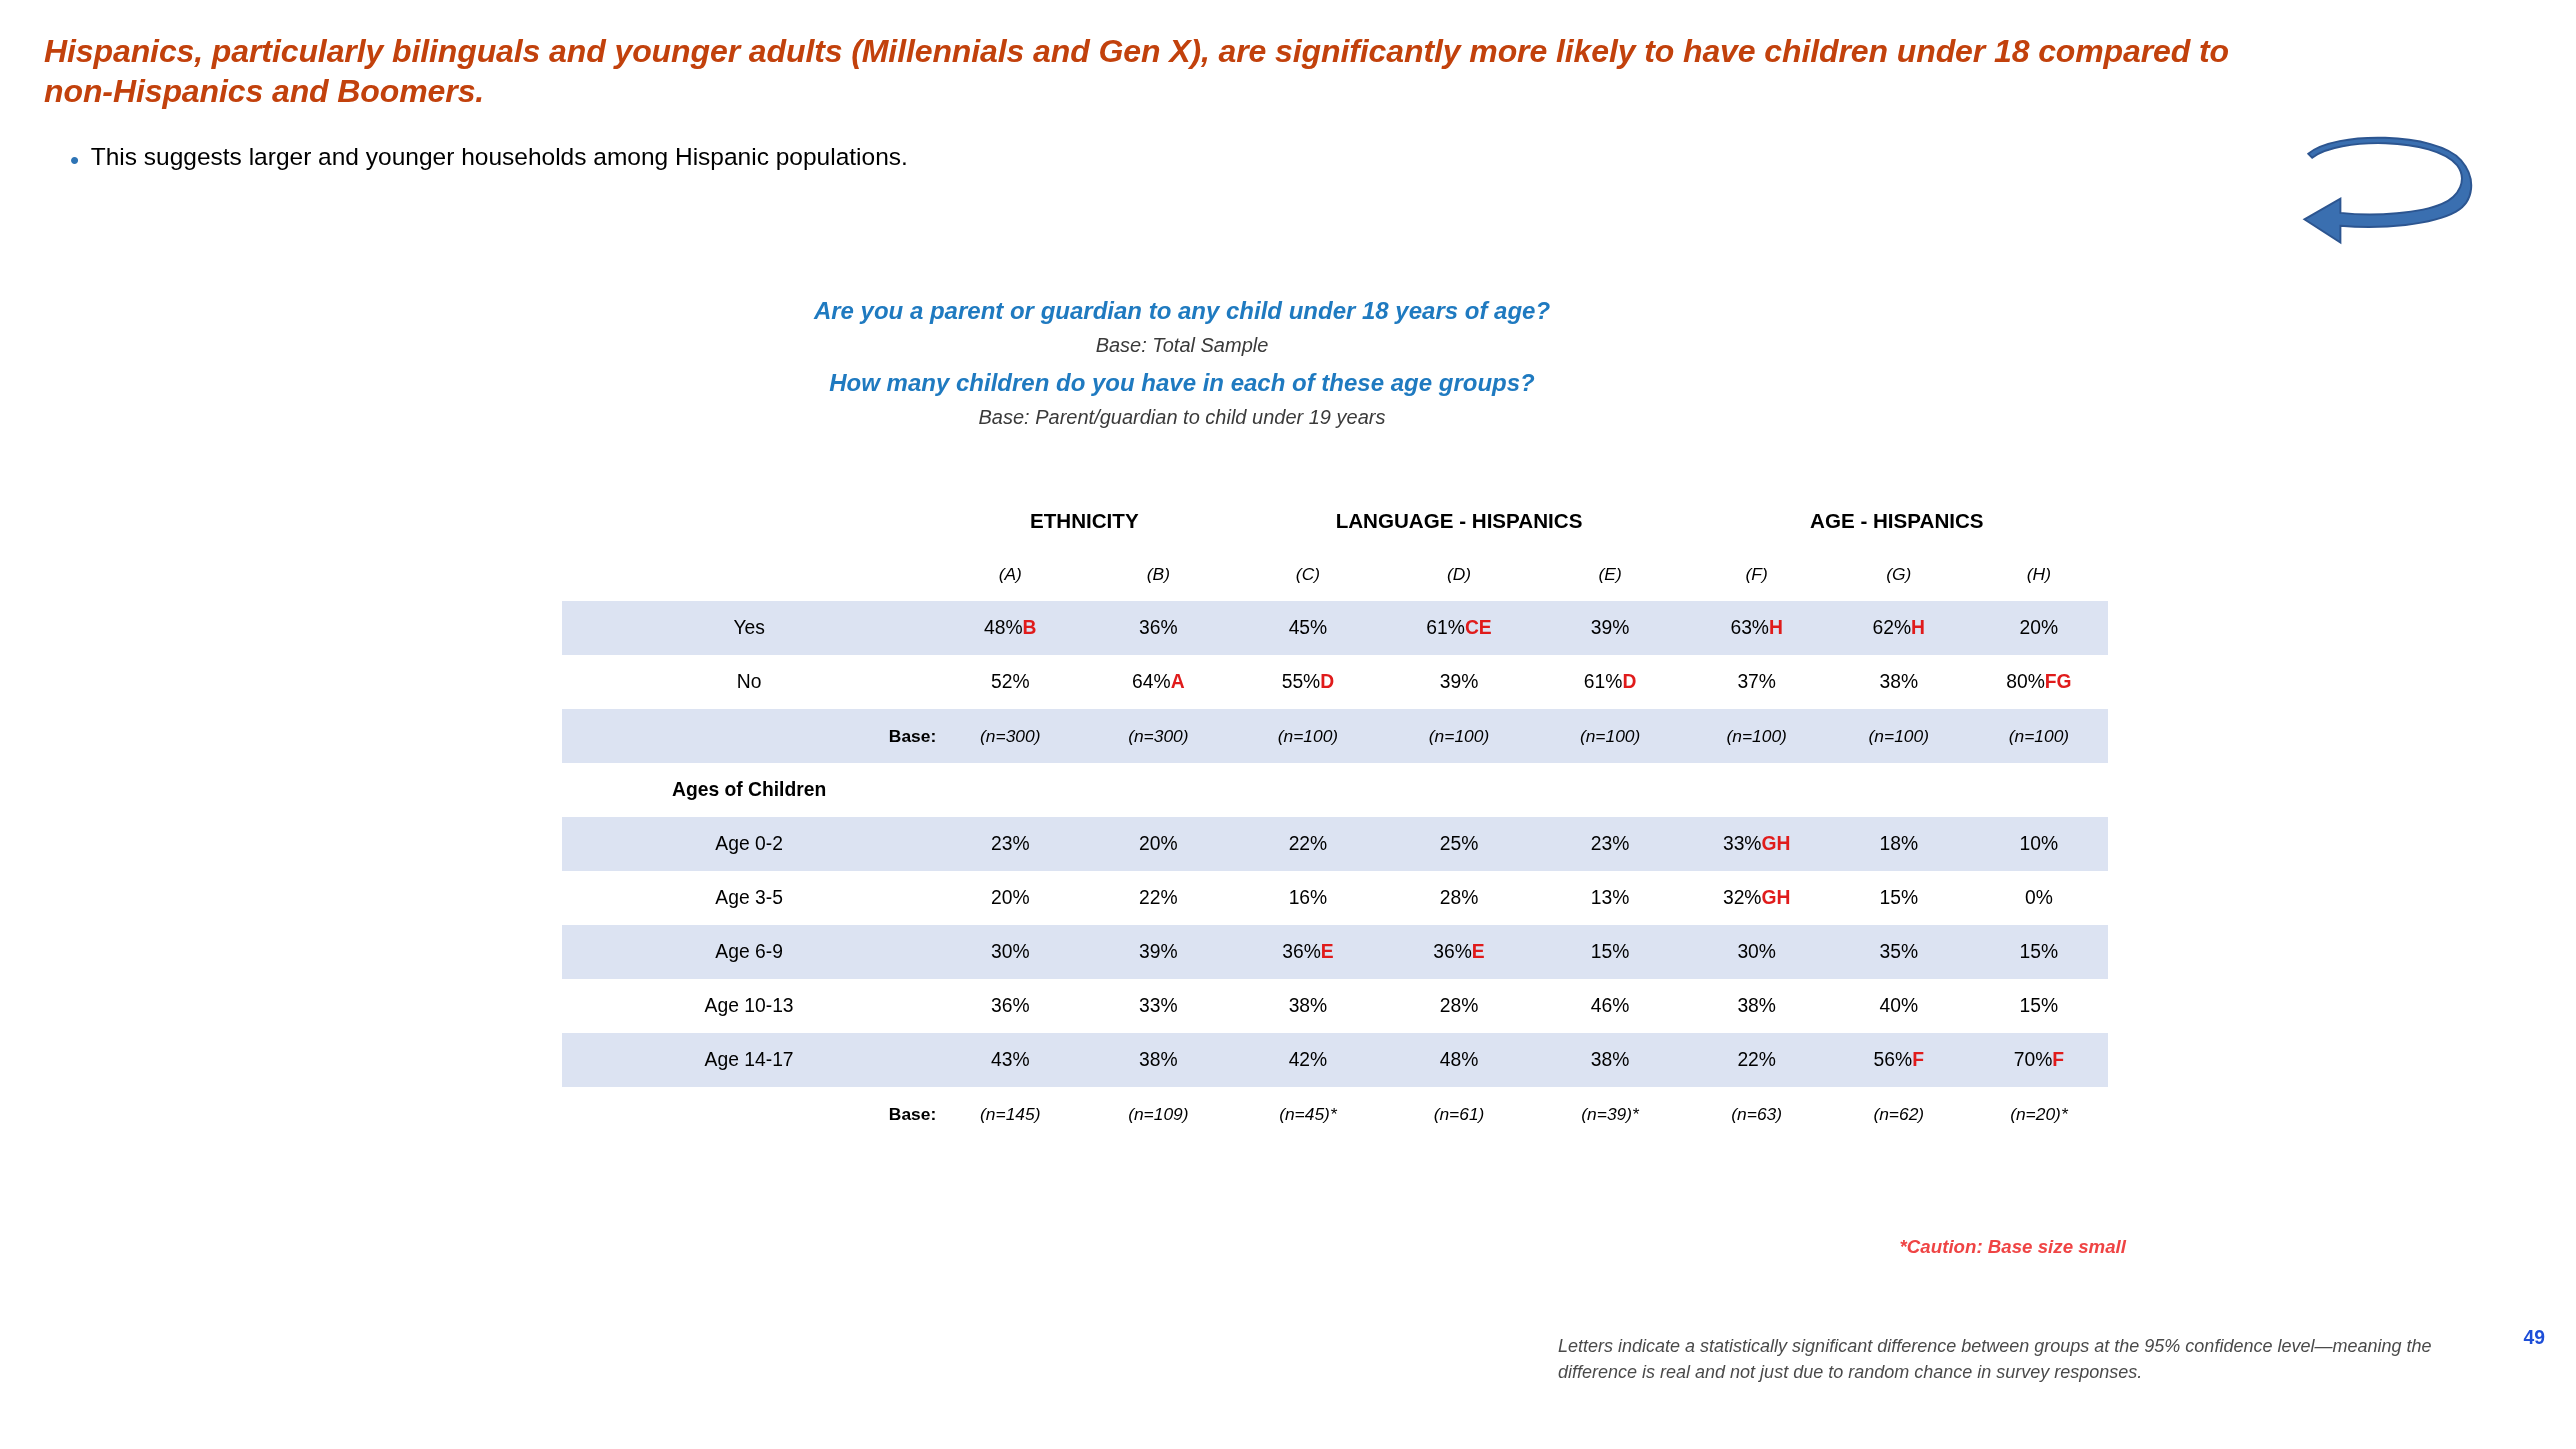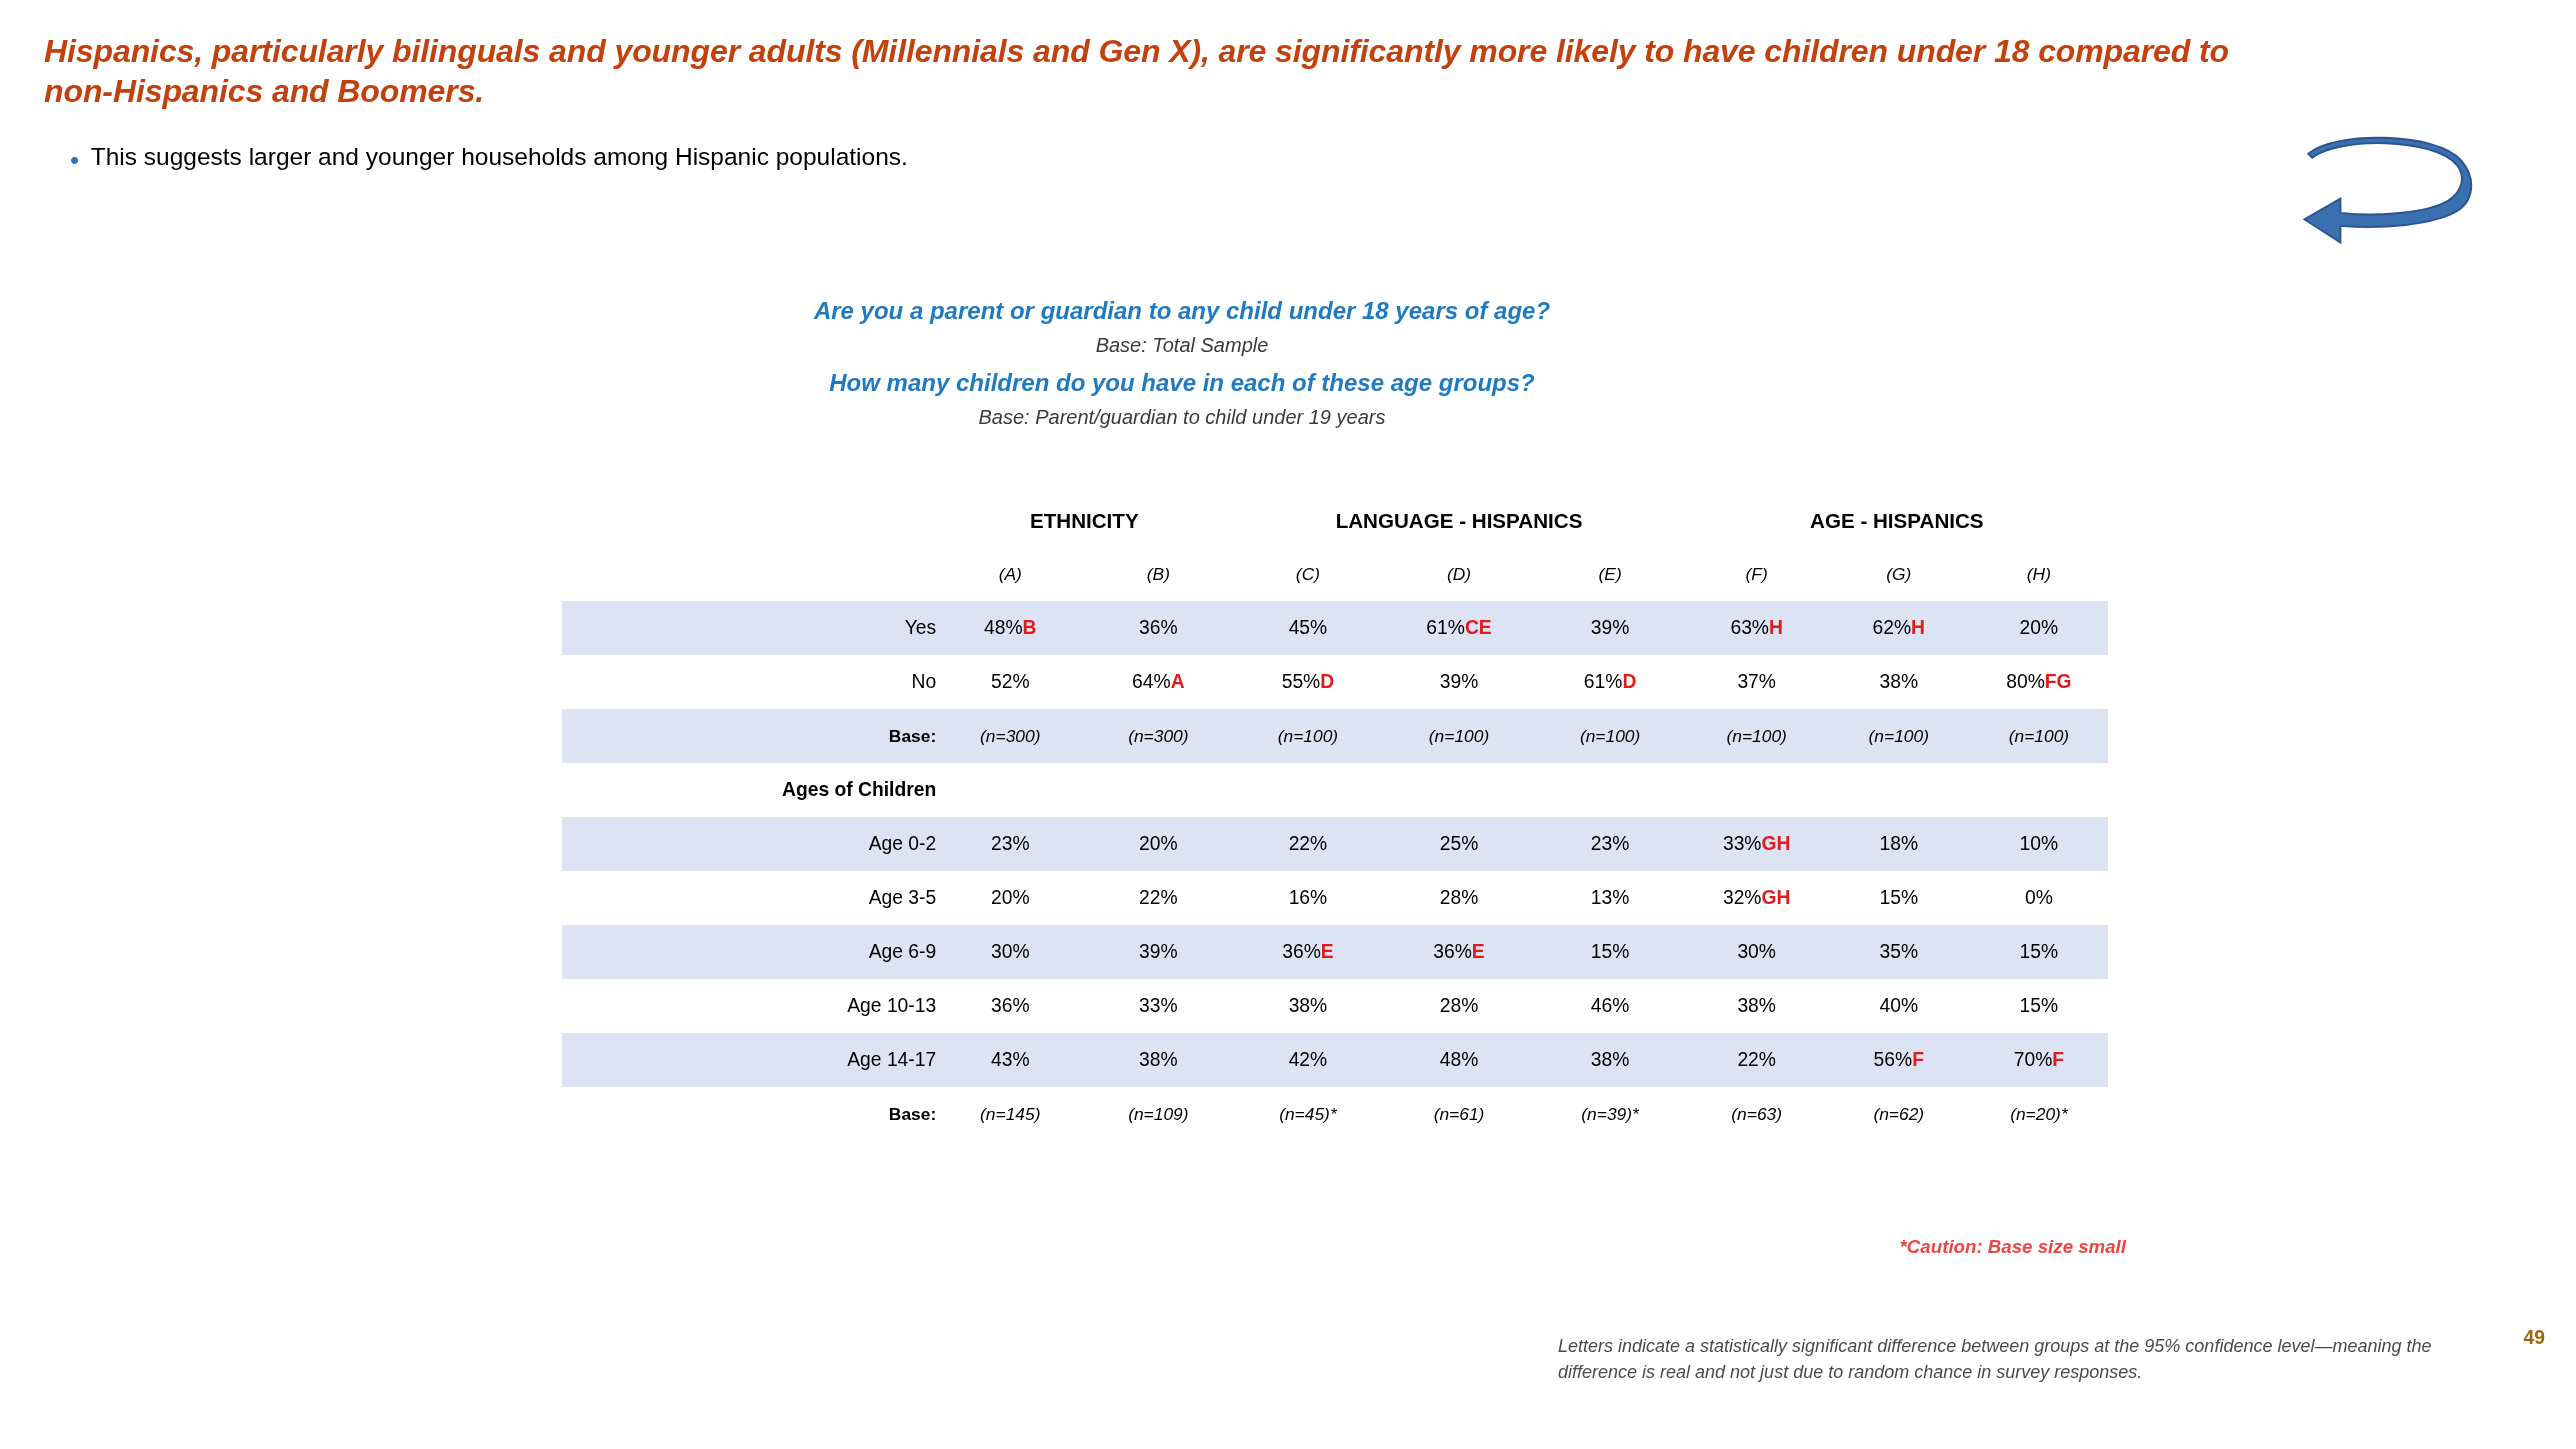--- a/index.html
+++ b/index.html
@@ -99,21 +99,21 @@
   .cell {
     font-size: 19.3px;
     text-align: center;
     height: 54px;
     box-sizing: border-box;
   }
   .shade {
     background: #dce3f2;
   }
   .rowlabel {
-    text-align: right;
+    text-align: center;
     padding-left: 10.3px;
     font-size: 19.3px;
   }
   .rowlabel-bold {
     font-weight: bold;
   }
   .baselabel {
     text-align: right;
     padding-right: 14px;
     font-weight: bold;
@@ -179,21 +179,21 @@
     font-style: italic;
     color: #4a4a4a;
     line-height: 1.45;
   }
   .pagenum {
     position: absolute;
     right: 31px;
     top: 1327px;
     font-size: 19.3px;
     font-weight: bold;
-    color: #a16207;
+    color: #1d4ed8;
   }
 </style>
 </head>
 <body>
 
 <div class="slide-title">Hispanics, particularly bilinguals and younger adults (Millennials and Gen X), are significantly more likely to have children under 18 compared to non-Hispanics and Boomers.</div>
 
 <div class="bullet-row">
   <span class="bullet-dot">•</span>
   <span class="bullet-text">This suggests larger and younger households among Hispanic populations.</span>

